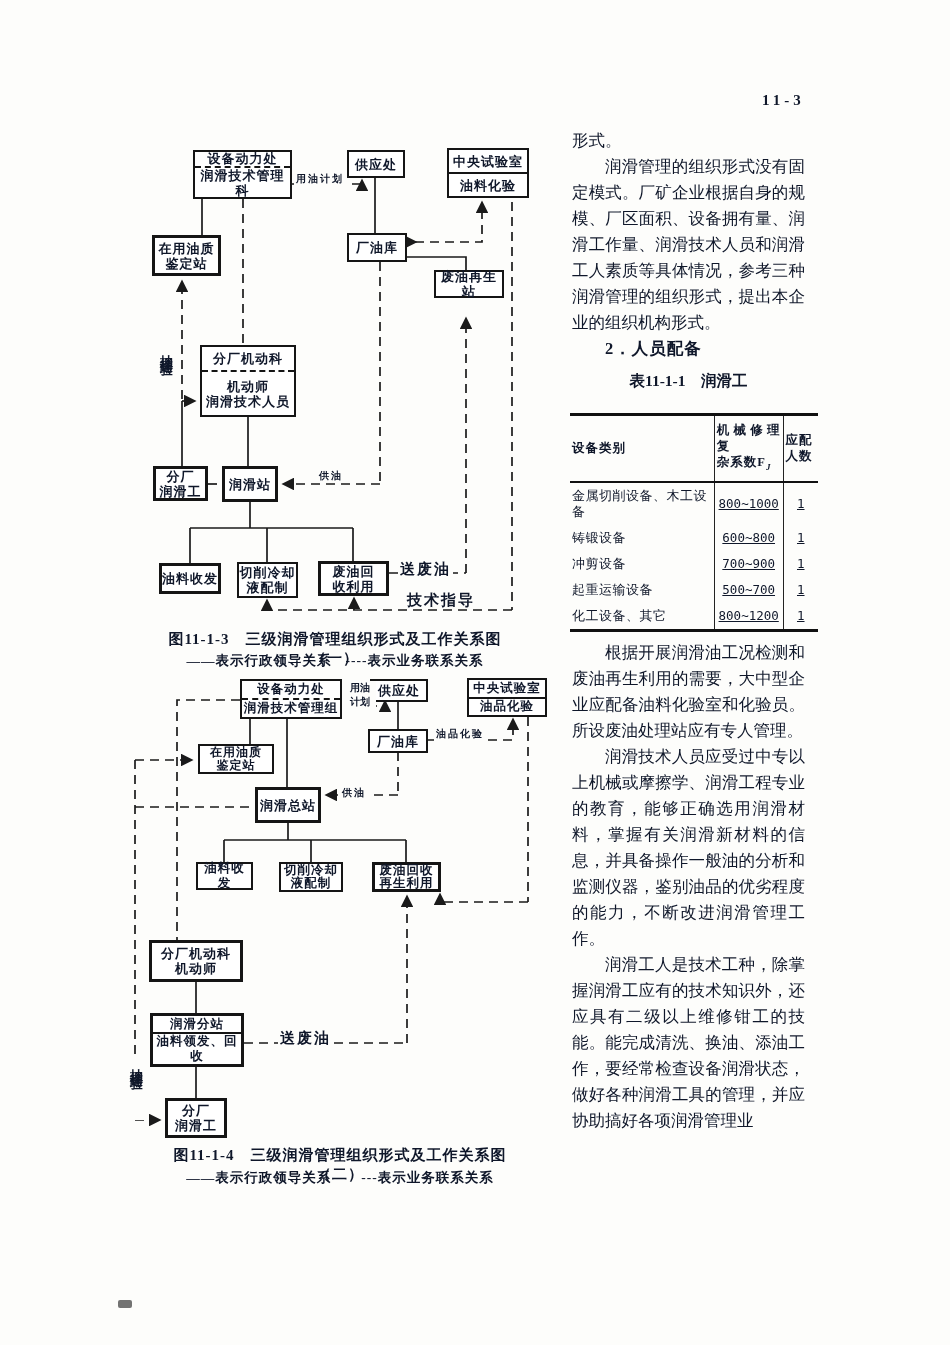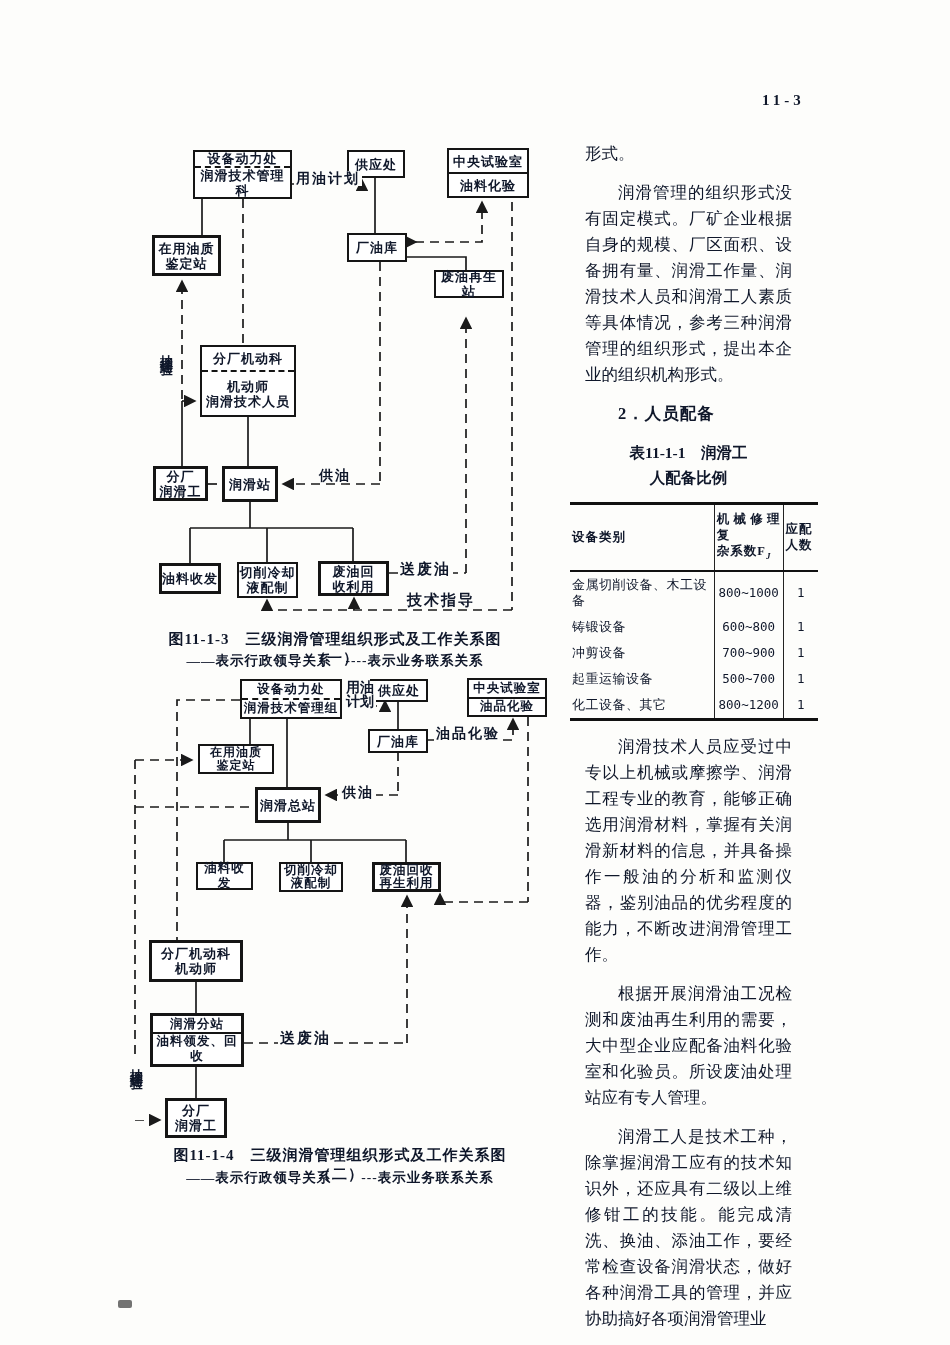--- a/index.html
+++ b/index.html
@@ -16,51 +16,51 @@
     position:absolute;z-index:2;background:#fff;border:2px solid #151515;
     box-sizing:border-box;display:flex;flex-direction:column;
     justify-content:center;align-items:center;text-align:center;
     font-size:13px;line-height:15px;font-weight:bold;letter-spacing:1px;
   }
   .bx.thick{border-width:3px;}
   .bx .row{width:100%;flex:1;display:flex;flex-direction:column;justify-content:center;align-items:center;}
   .bx .row.div-dash{border-top:2px dashed #151515;}
   .bx .row.div-solid{border-top:2px solid #151515;}
   .lbl{
-    position:absolute;z-index:3;background:#fdfdfb;font-size:14px;font-weight:bold;
+    position:absolute;z-index:3;background:#fdfdfb;font-size:10px;font-weight:bold;
     letter-spacing:2px;line-height:15px;padding:0 2px;white-space:nowrap;
   }
   .vlbl{
     position:absolute;z-index:3;background:#fdfdfb;font-size:13px;font-weight:bold;
     writing-mode:vertical-rl;text-orientation:upright;letter-spacing:3px;line-height:16px;
   }
   .figcap{position:absolute;z-index:3;text-align:center;font-size:15px;font-weight:bold;letter-spacing:1px;}
   .figleg{position:absolute;z-index:3;text-align:center;font-size:13.5px;font-weight:bold;letter-spacing:1px;}
   .figleg .gap{display:inline-block;width:14px;}
   
   .pagenum{position:absolute;left:762px;top:92px;font-size:15px;letter-spacing:4px;font-weight:bold;}
   .article{position:absolute;left:572px;top:128px;width:233px;z-index:2;
     font-size:16.5px;line-height:26px;text-align:justify;}
-  .article p{margin:13px;text-indent:2em;}
+  .article p{margin:0;text-indent:2em;}
   .article p.noindent{text-indent:0;}
   .article p.heading{font-weight:bold;letter-spacing:1px;}
-  .tbl-title{margin:6px 0 12px 0;text-align:center;font-weight:bold;font-size:15.5px;line-height:25px;text-indent:0;}
+  .tbl-title{margin:6px 0 20px 0;text-align:center;font-weight:bold;font-size:15.5px;line-height:25px;text-indent:0;}
   table.reftable{
     width:248px;border-collapse:collapse;margin:2px 0 8px -2px;
     border-top:3px solid #111;border-bottom:3px solid #111;
     font-size:13px;line-height:16px;
   }
   table.reftable th{
     font-weight:bold;padding:6px 2px;border-bottom:2px solid #111;
     font-size:12.5px;letter-spacing:1px;
   }
   table.reftable td{padding:5px 2px;}
   .cdiv{border-left:1.5px solid #222;}
   td.cat{text-align:left;letter-spacing:0.5px;}
-  td.rng,td.cnt{text-align:center;font-family:"DejaVu Sans Mono",monospace;font-size:12.5px;}
+  td.rng,td.cnt{text-align:center;font-family:"DejaVu Sans Mono",monospace;font-size:12.5px;text-decoration:underline;}
   .fvar{font-style:italic;font-family:"Liberation Serif",serif;}
   .fvar sub{font-size:9px;}
   .scan-mark{position:absolute;left:118px;top:1300px;width:14px;height:8px;background:#444;border-radius:2px;z-index:1;opacity:.75;}
 </style>
 </head>
 <body>
 
 <div class="page">
 
   <div class="pagenum">11-3</div>
@@ -252,21 +252,20 @@
     <span>——表示行政领导关系</span><span class="gap" style="width:30px"></span><span>---表示业务联系关系</span>
   </div>
 
   <div class="article">
     <p class="noindent">形式。</p>
     <p>润滑管理的组织形式没有固定模式。厂矿企业根据自身的规模、厂区面积、设备拥有量、润滑工作量、润滑技术人员和润滑工人素质等具体情况，参考三种润滑管理的组织形式，提出本企业的组织机构形式。</p>
     <p class="heading">2．人员配备</p>
 
     <div class="tbl-title">
       <div>表11-1-1　润滑工</div>
-      <div>人配备比例</div>
     </div>
 
     <table class="reftable">
       <thead>
         <tr>
           <th style="width:150px">设备类别</th>
           <th class="cdiv" style="width:64px">
             <div>机械修理复</div>
             <div><span>杂系数F</span><span class="fvar"><sub>J</sub></span></div>
           </th>
@@ -298,18 +297,18 @@
           <td class="cnt cdiv">1</td>
         </tr>
         <tr>
           <td class="cat">化工设备、其它</td>
           <td class="rng cdiv">800~1200</td>
           <td class="cnt cdiv">1</td>
         </tr>
       </tbody>
     </table>
 
+    <p>根据开展润滑油工况检测和废油再生利用的需要，大中型企业应配备油料化验室和化验员。所设废油处理站应有专人管理。</p>
     <p>润滑技术人员应受过中专以上机械或摩擦学、润滑工程专业的教育，能够正确选用润滑材料，掌握有关润滑新材料的信息，并具备操作一般油的分析和监测仪器，鉴别油品的优劣程度的能力，不断改进润滑管理工作。</p>
-    <p>根据开展润滑油工况检测和废油再生利用的需要，大中型企业应配备油料化验室和化验员。所设废油处理站应有专人管理。</p>
     <p>润滑工人是技术工种，除掌握润滑工应有的技术知识外，还应具有二级以上维修钳工的技能。能完成清洗、换油、添油工作，要经常检查设备润滑状态，做好各种润滑工具的管理，并应协助搞好各项润滑管理业</p>
   </div>
 
 </div>
 
 </body></html>

